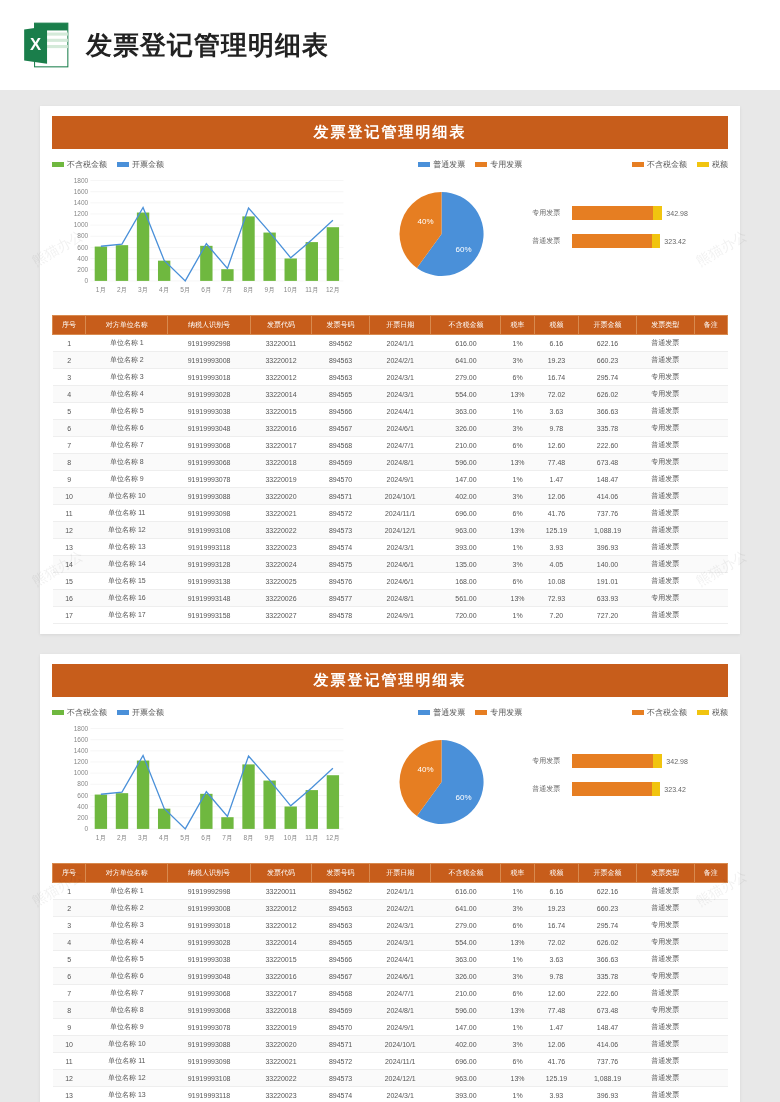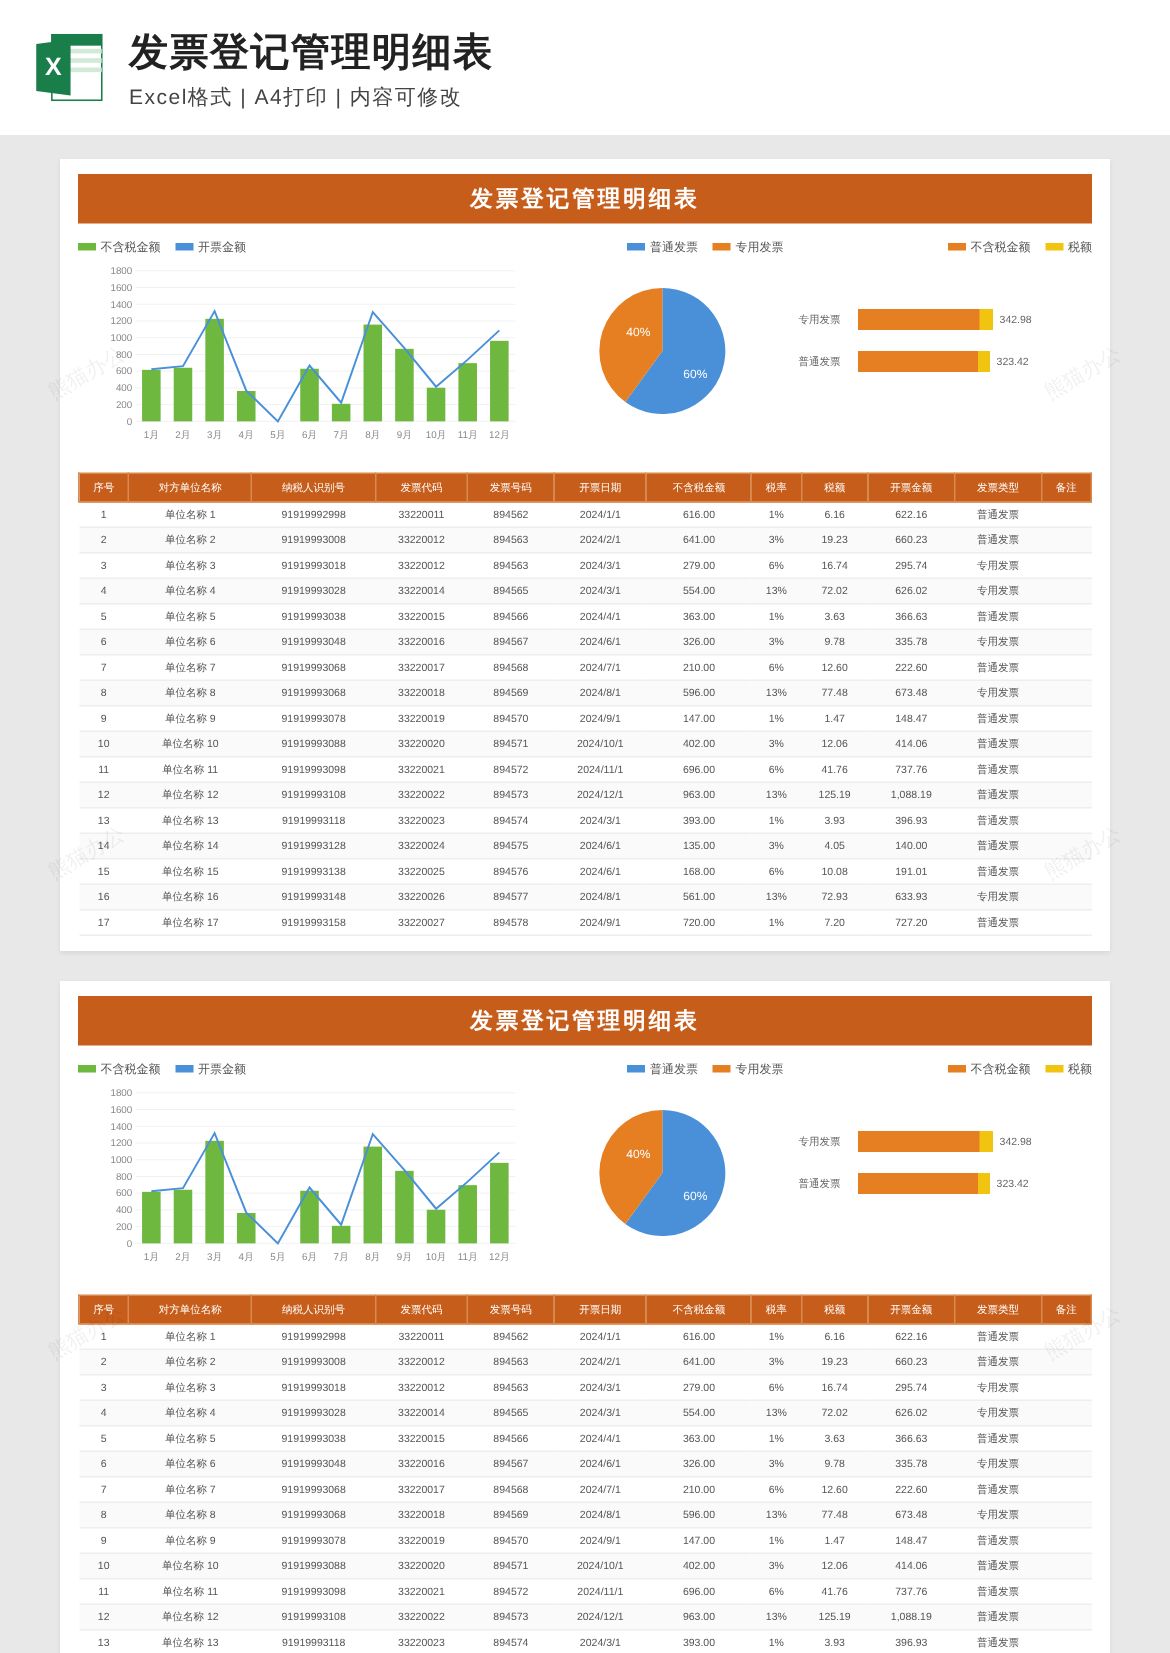--- a/index.html
+++ b/index.html
@@ -46,21 +46,20 @@
         <rect x="14" y="4" width="32" height="7" fill="#1a7e4b"></rect>
         <rect x="14" y="13" width="32" height="3" fill="#d4ead9"></rect>
         <rect x="14" y="19" width="32" height="3" fill="#d4ead9"></rect>
         <rect x="14" y="25" width="32" height="3" fill="#d4ead9"></rect>
         <path d="M4 10 L26 7 L26 43 L4 40 Z" fill="#1a7e4b"></path>
         <text x="15" y="30" font-size="16" fill="#fff" text-anchor="middle" font-weight="bold">X</text>
       </svg>
  </div>
  <div class="ht">
   <h1>发票登记管理明细表</h1>
-  <div class="sub">Excel格式 | A4打印 | 内容可修改</div>
  </div>
 </div>
 
 <div class="canvas">
  <div class="sheet" id="sheet1">
  <div class="titlebar">发票登记管理明细表</div>
  <div class="charts">
   <div class="bc">
    <div class="legend">
             <span class="lg"><span class="sw g"></span>不含税金额</span>

